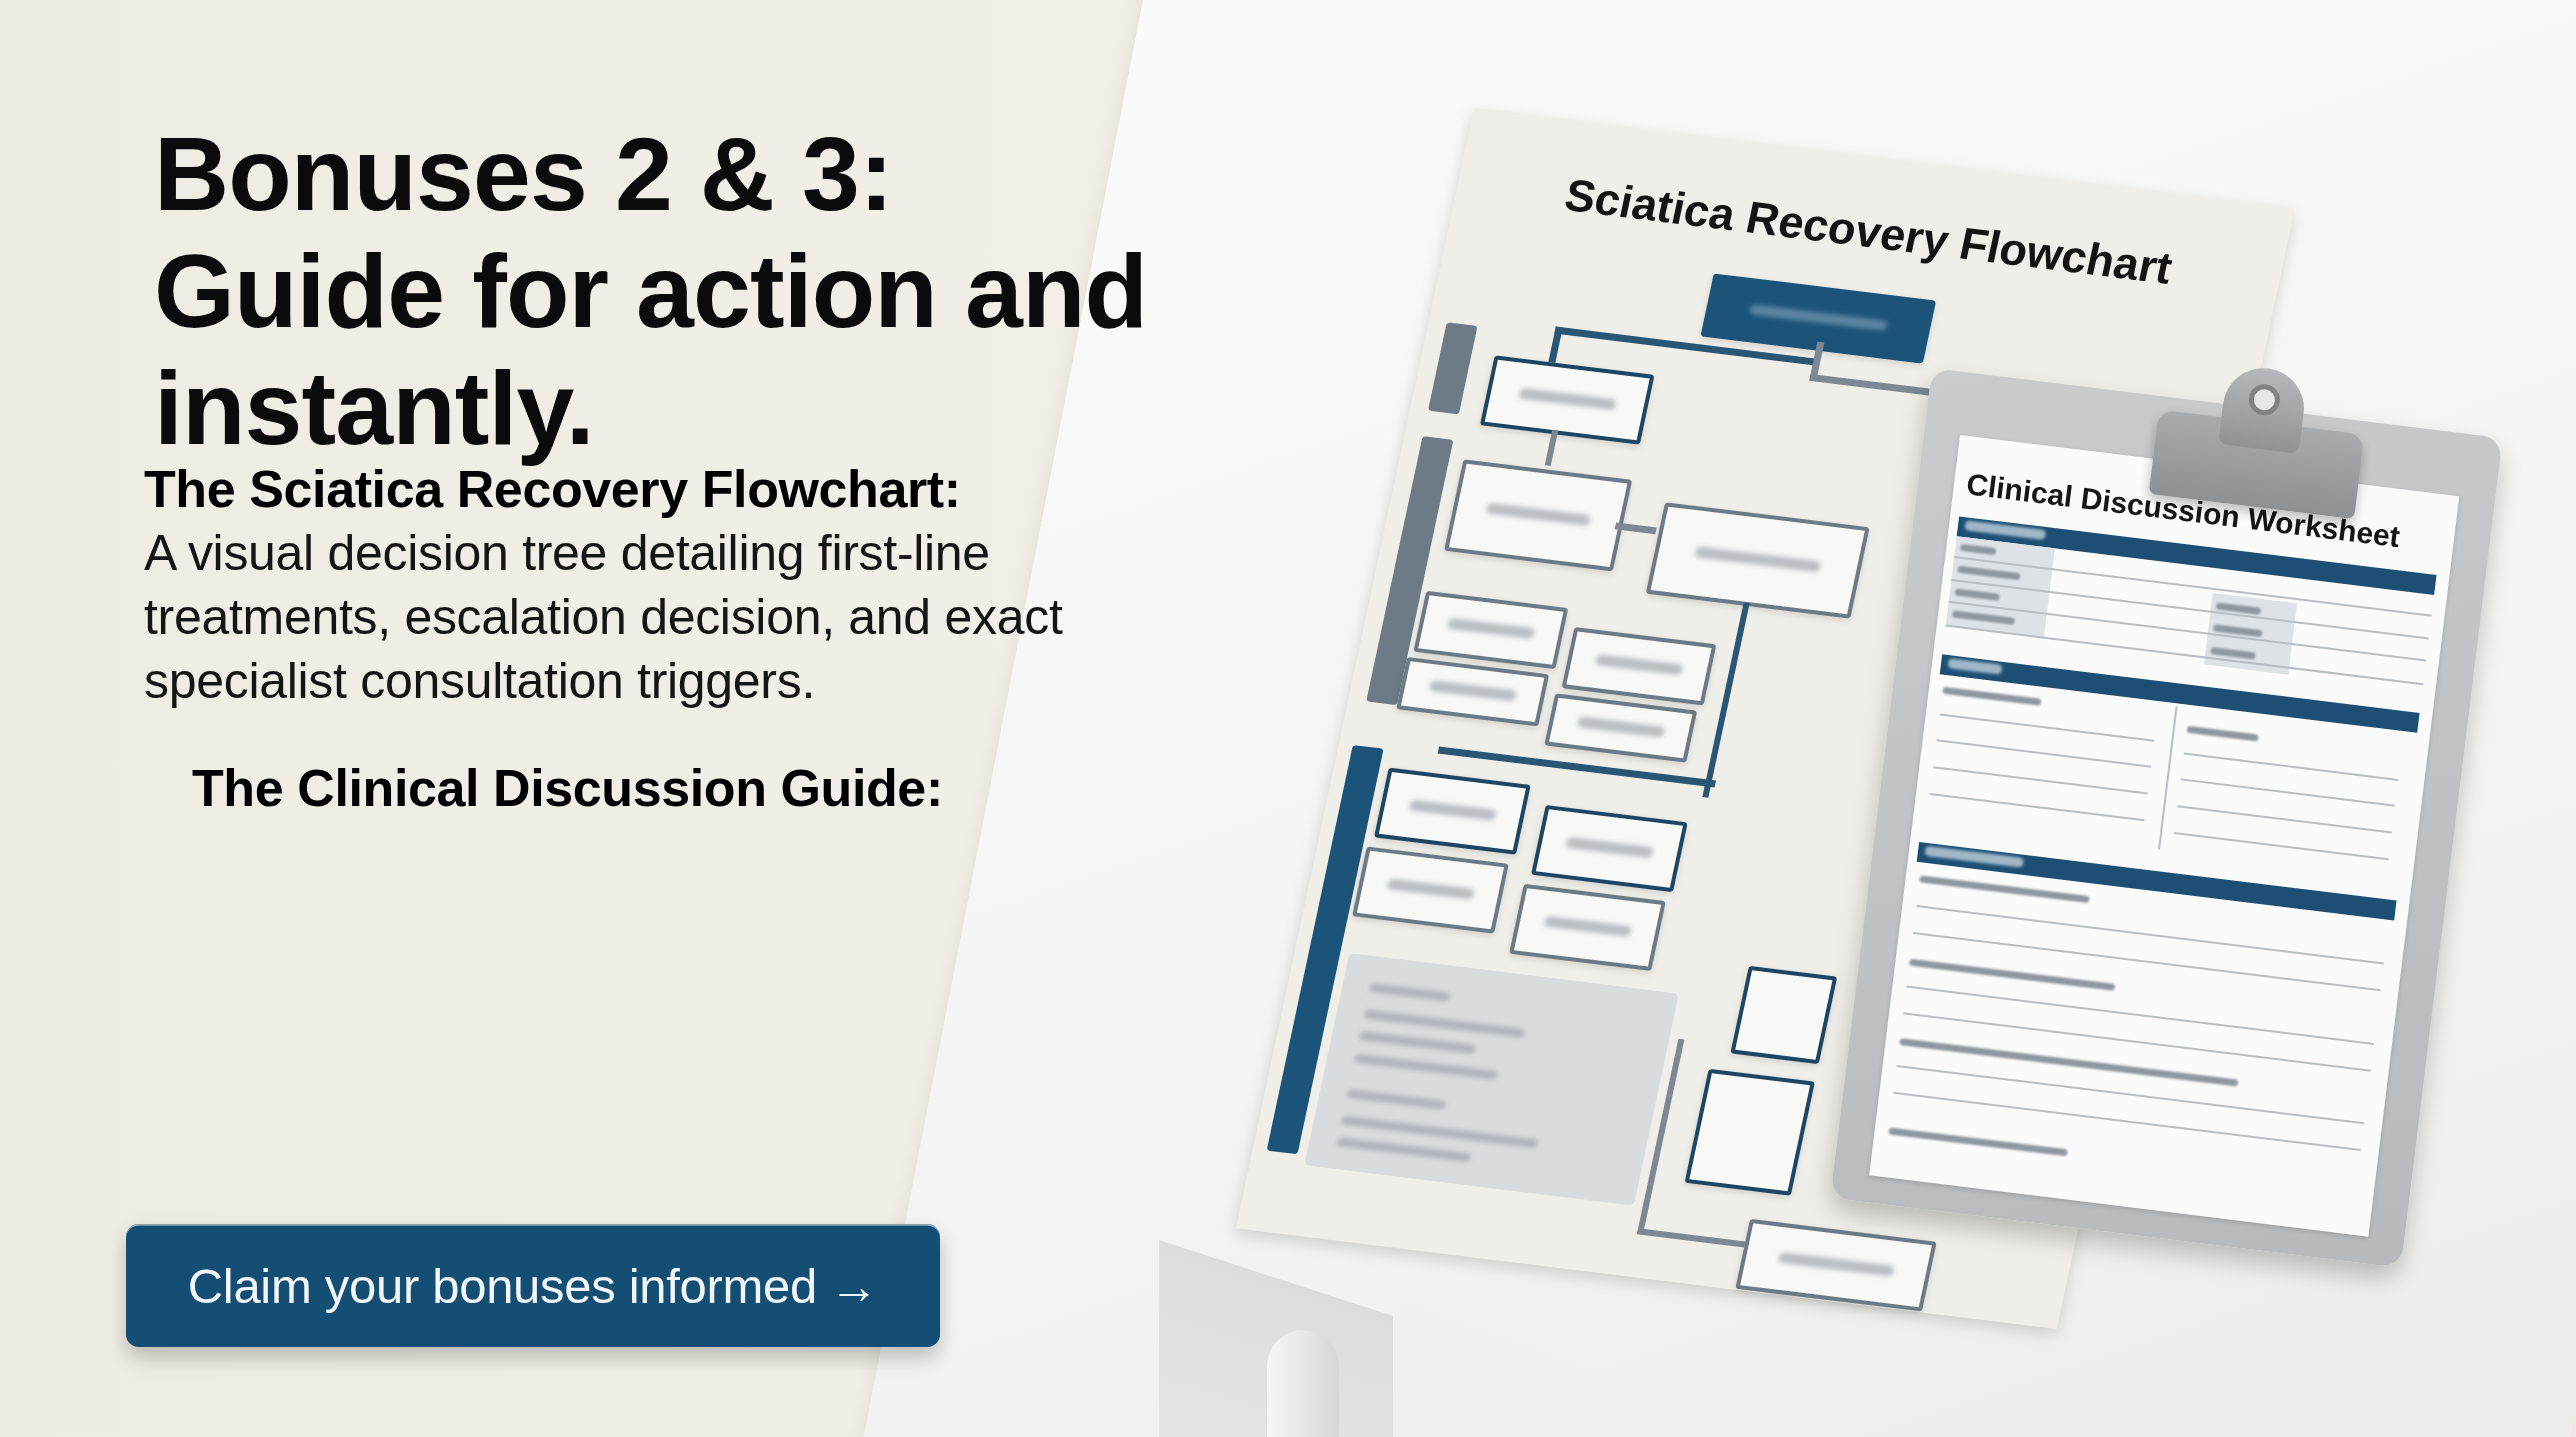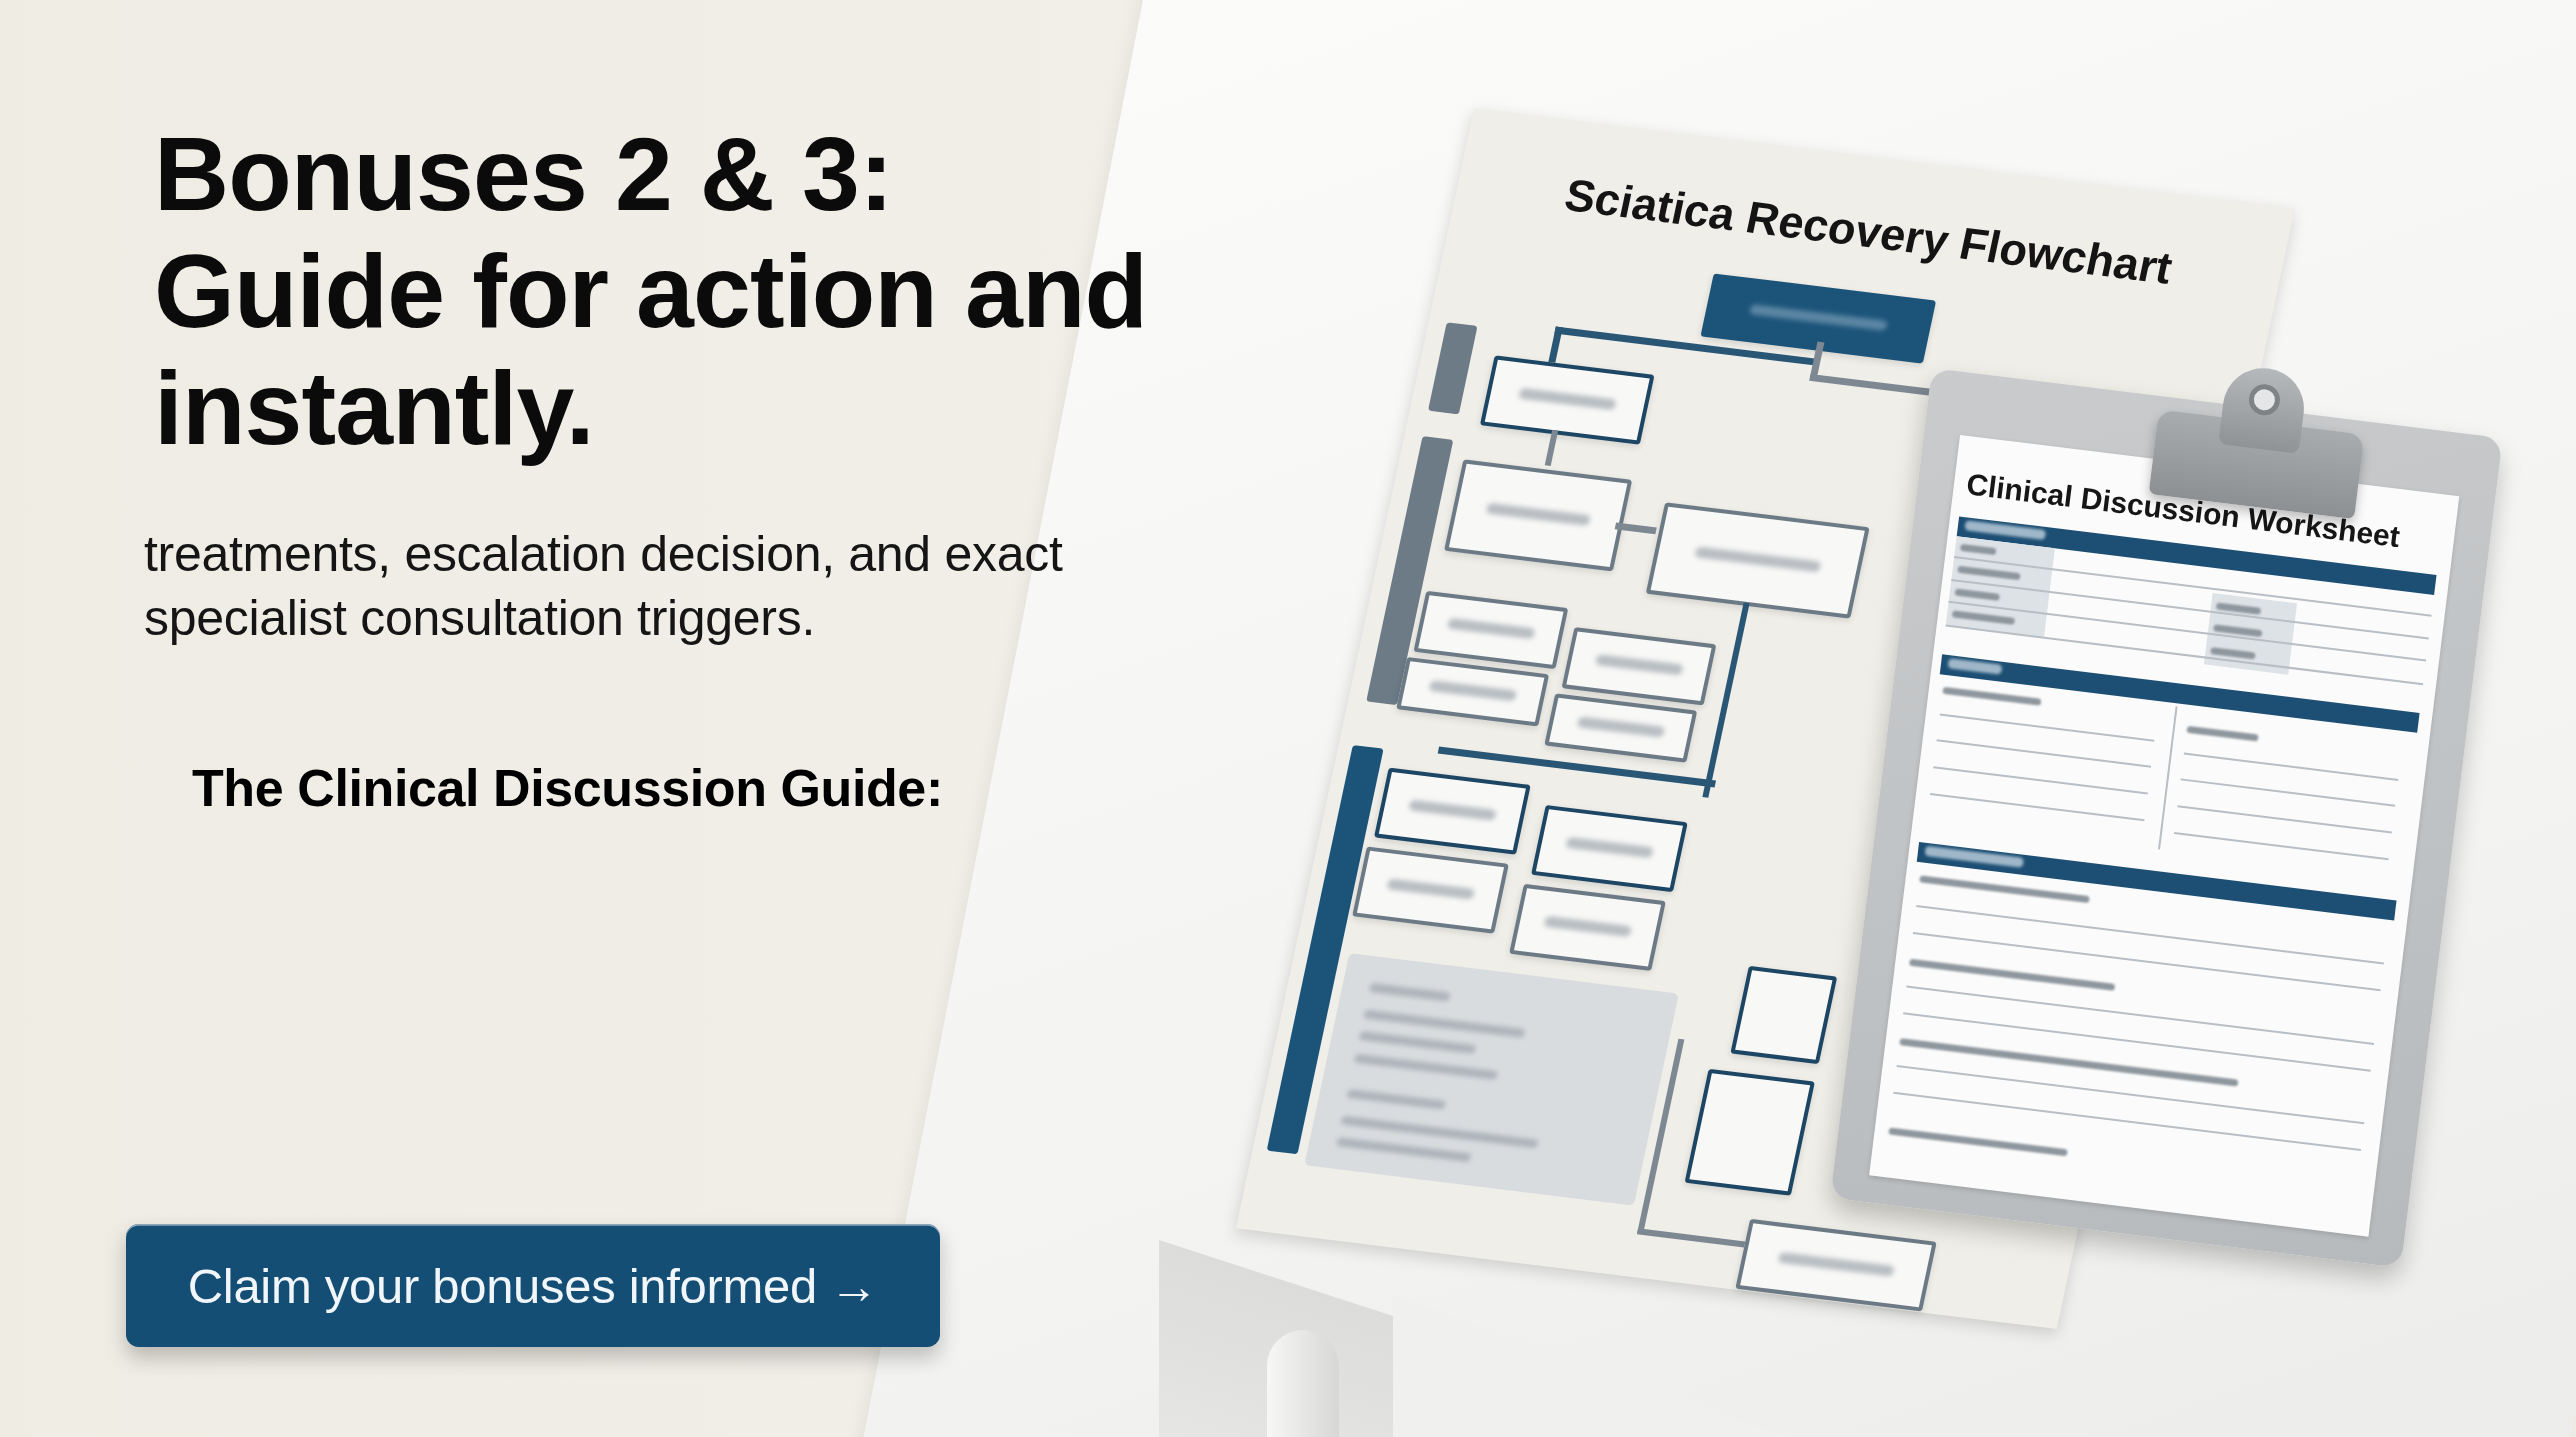--- a/index.html
+++ b/index.html
@@ -192,22 +192,23 @@
 
 <div class="copy">
   <h1 class="headline">
     <span>Bonuses 2 &amp; 3:</span><br>
     <span>Guide for action and</span><br>
     <span>instantly.</span>
   </h1>
 </div>
 
 <div class="sec1">
+  <p class="sec-title">The Sciatica Recovery Flowchart:</p>
   <p class="sec-body">
-    <br>
+    <span>A visual decision tree detailing first-line</span><br>
     <span>treatments, escalation decision, and exact</span><br>
     <span>specialist consultation triggers.</span>
   </p>
 </div>
 
 <div class="sec2">
   <p class="sec-title">The Clinical Discussion Guide:</p>
 </div>
 
 <button class="cta">

